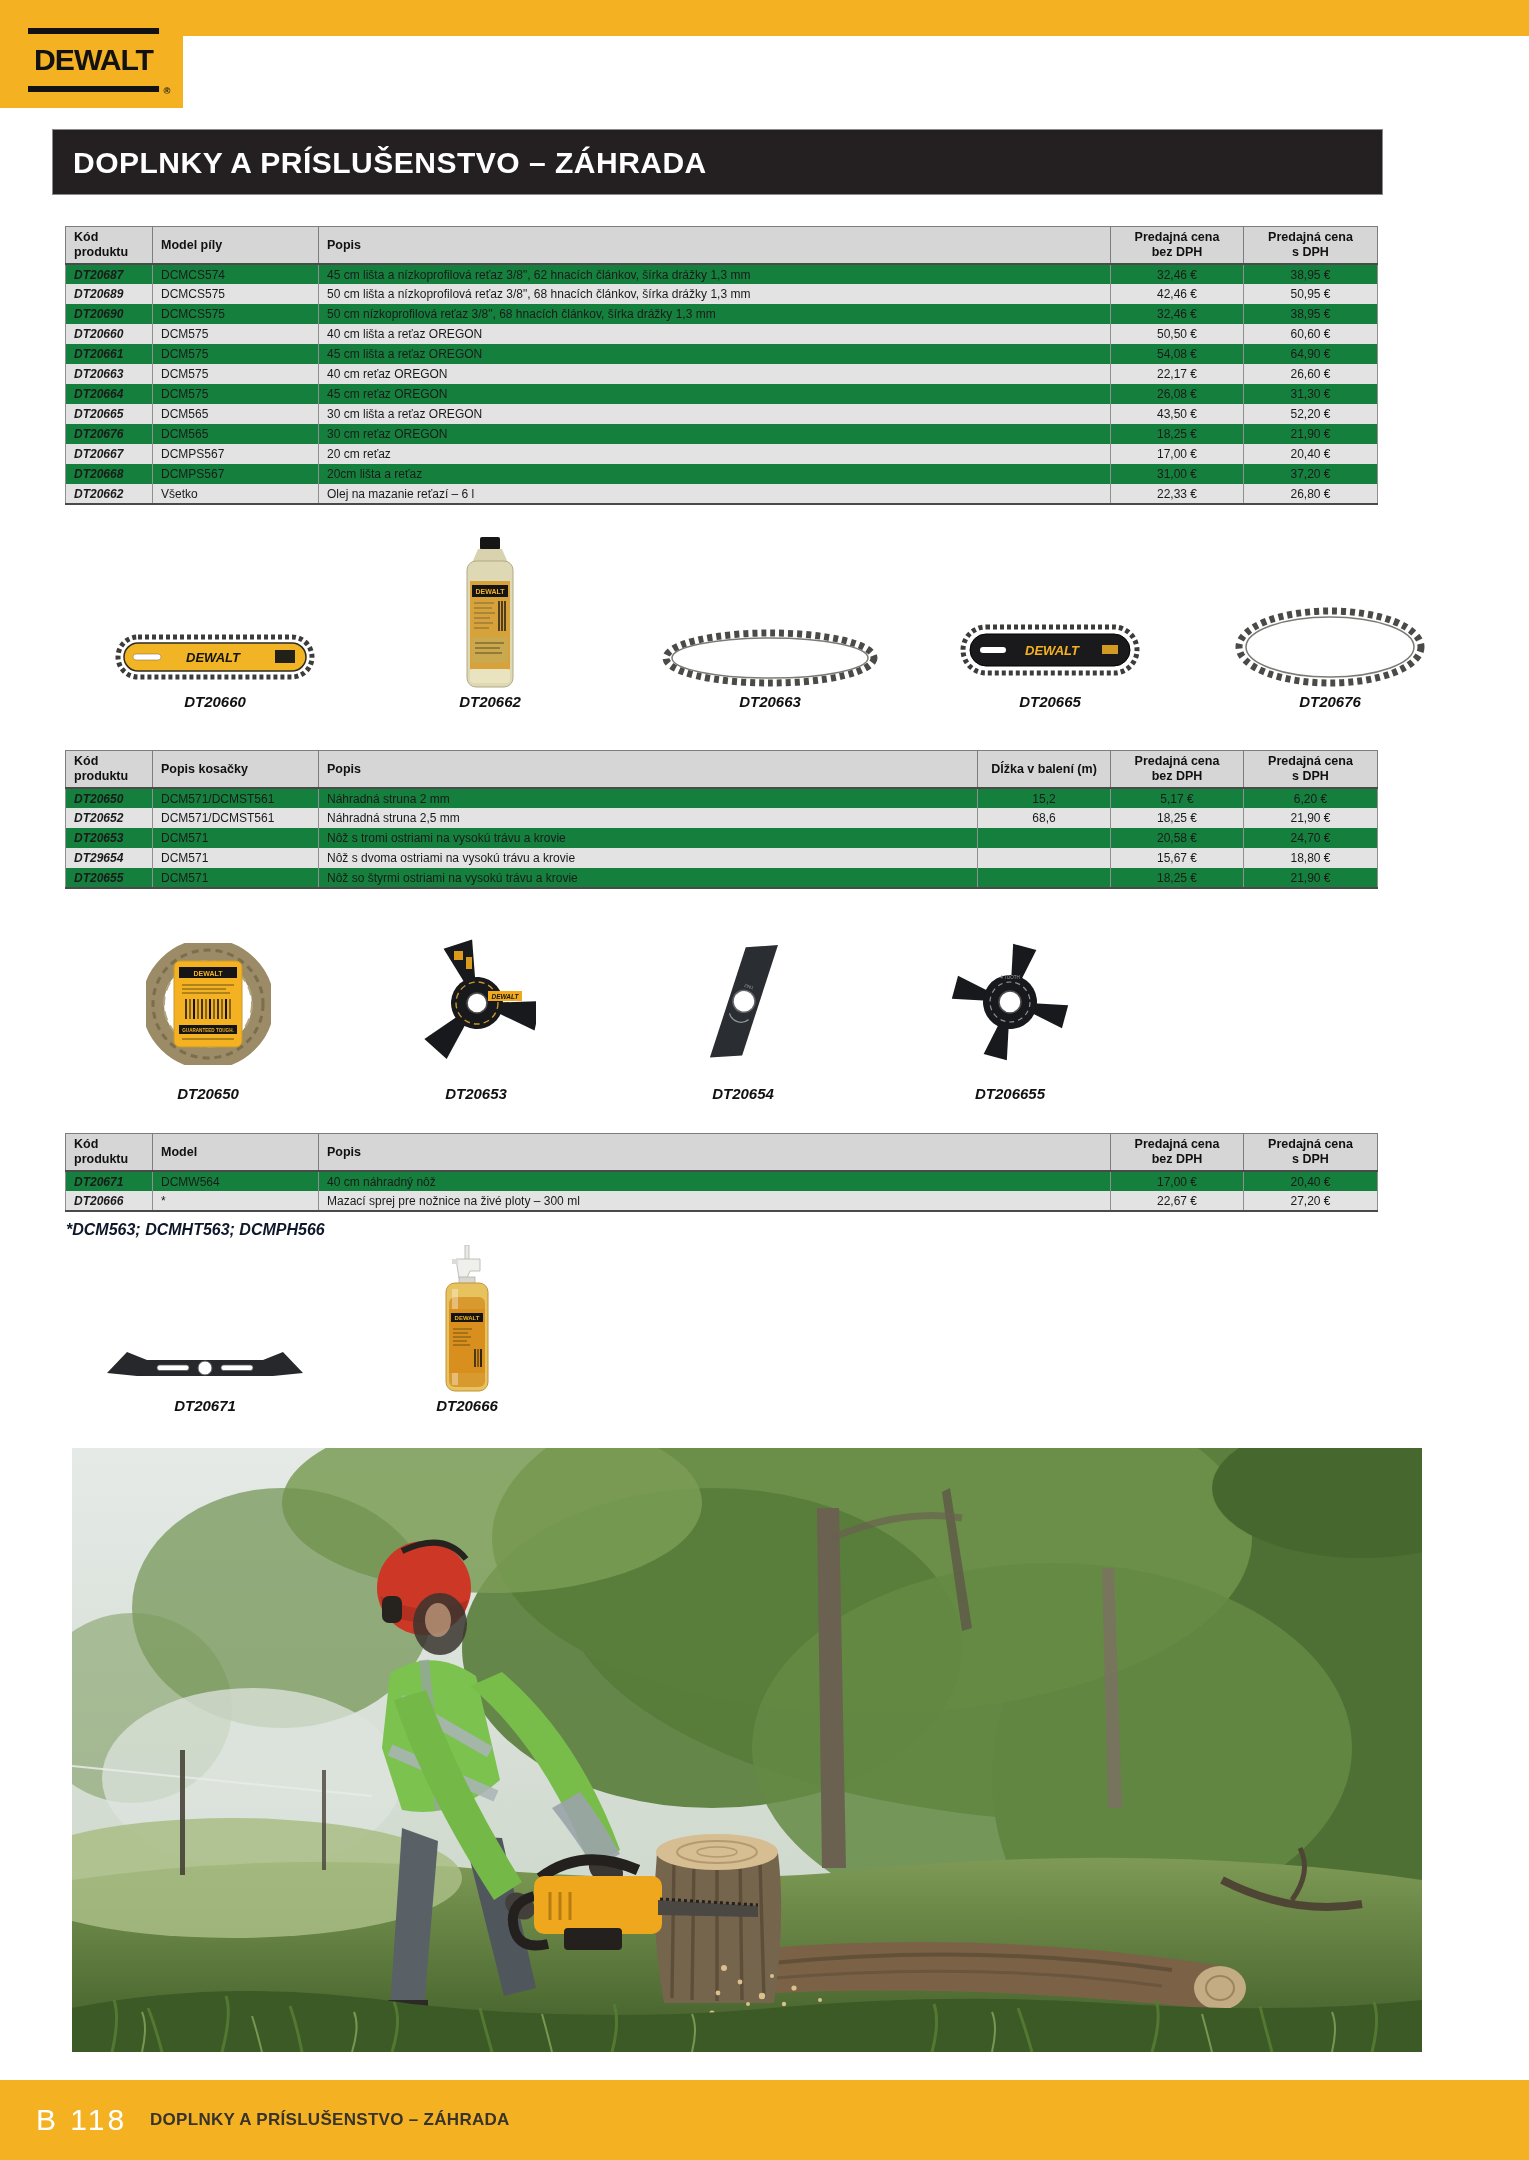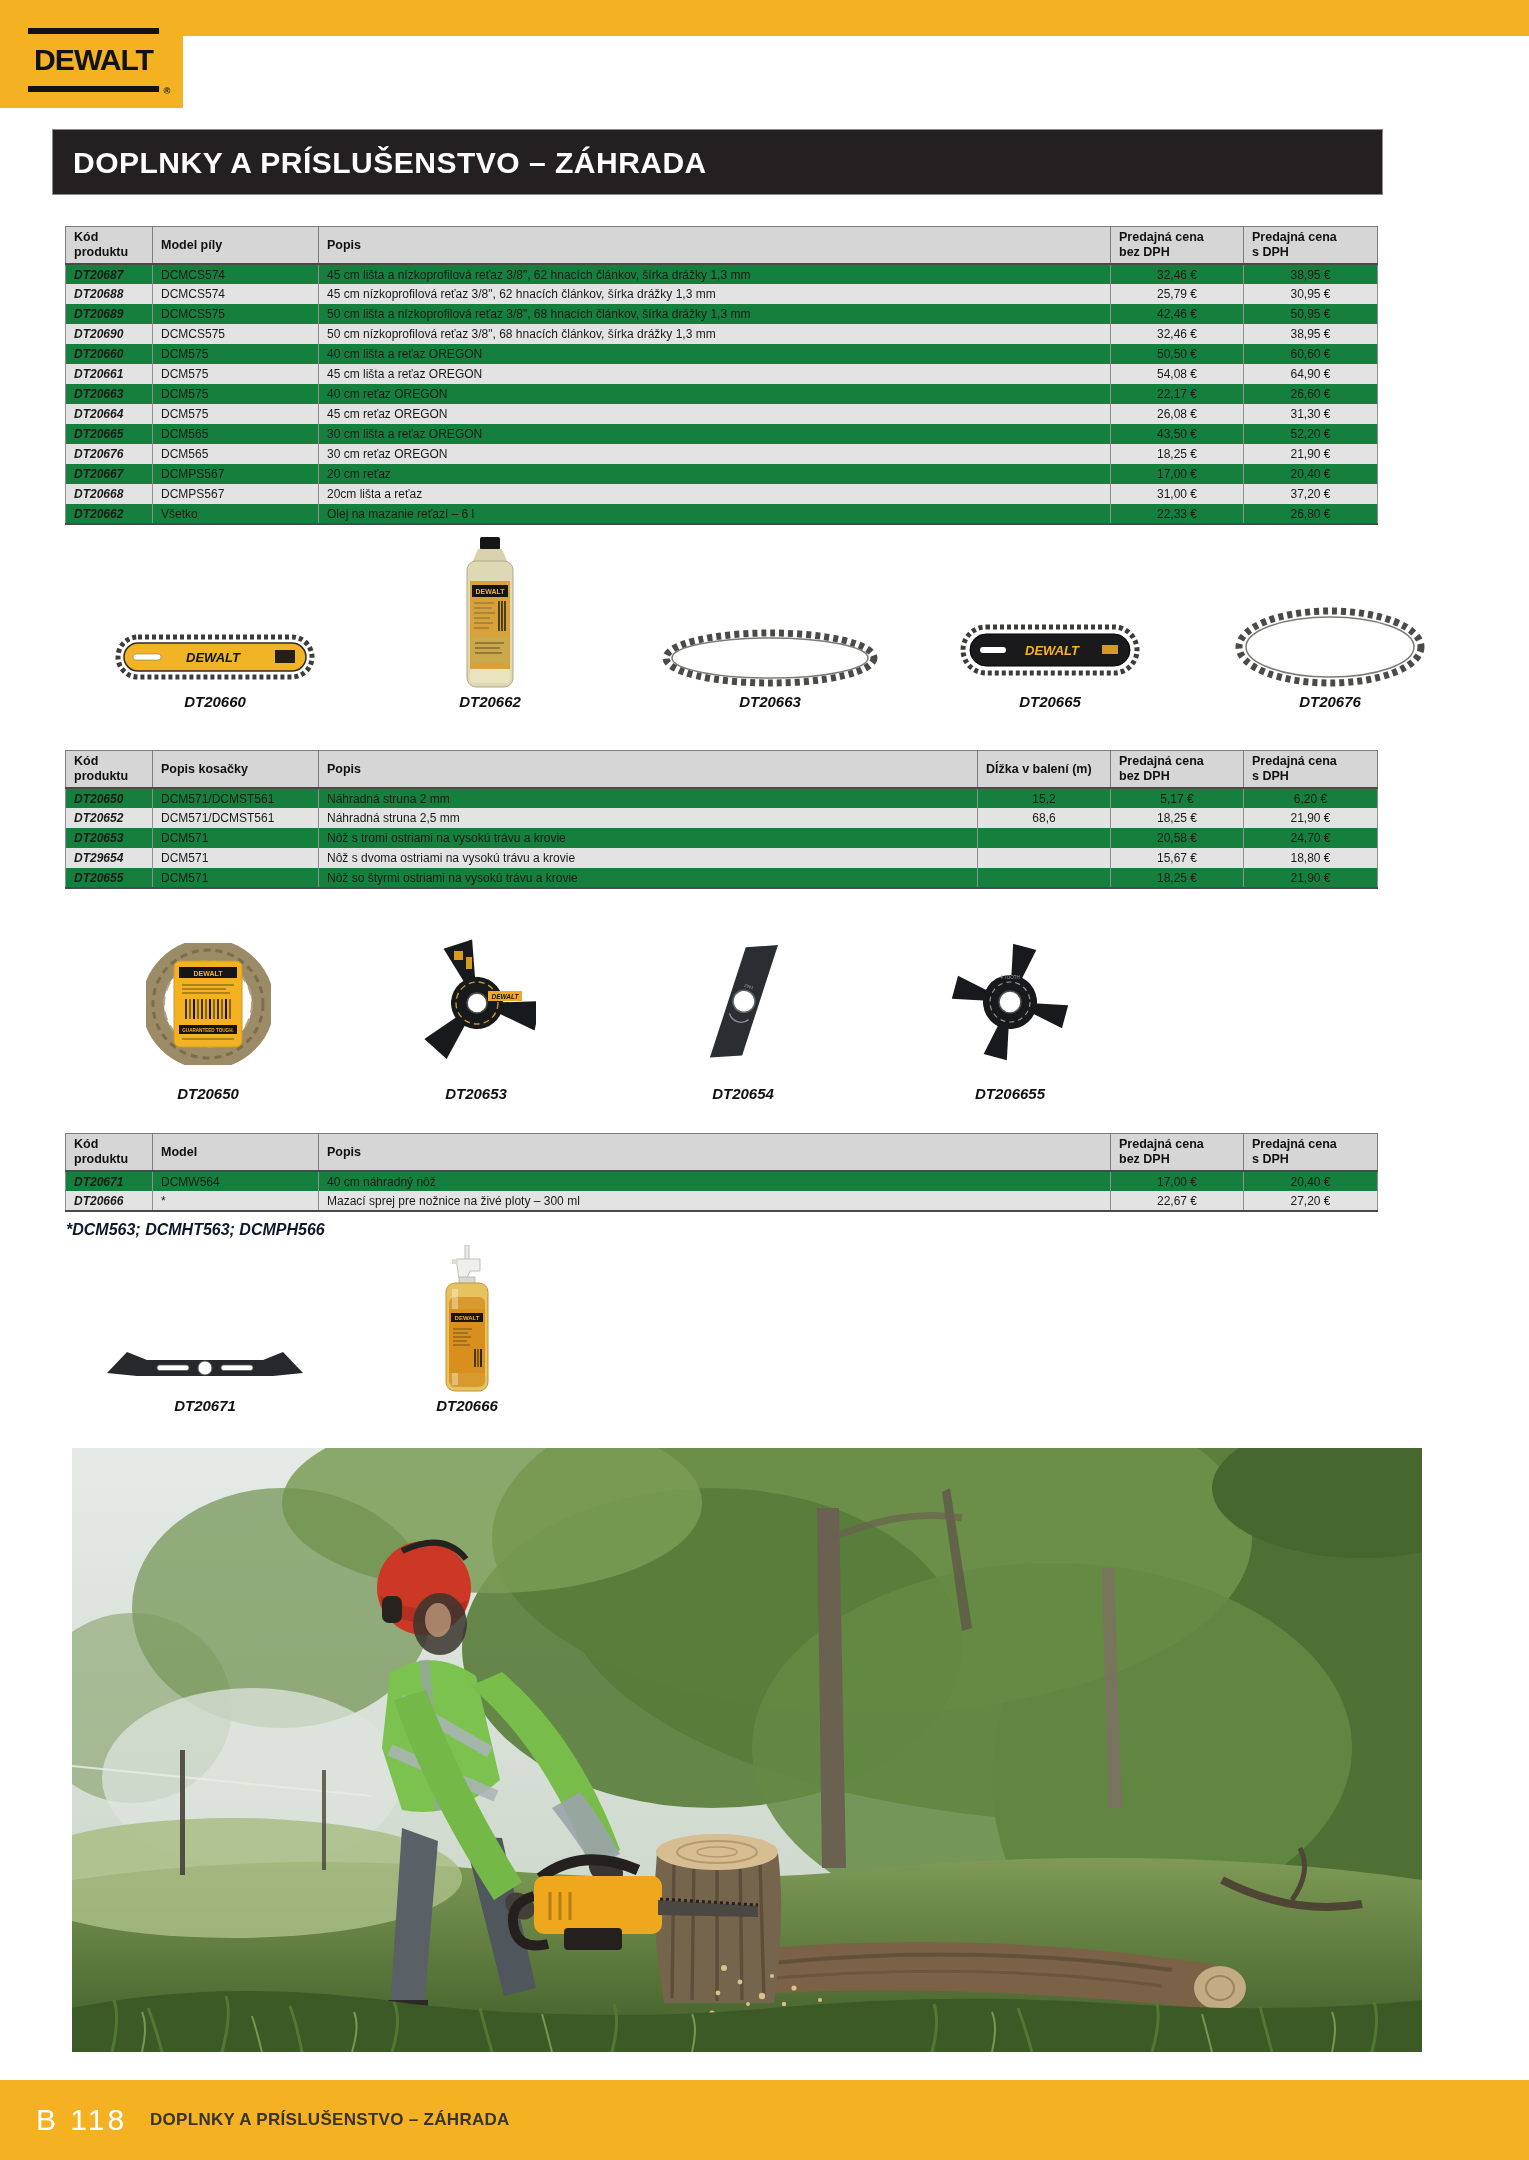--- a/index.html
+++ b/index.html
@@ -32,21 +32,21 @@
     border-collapse:collapse;table-layout:fixed;width:1312px;
     font-size:12px;border:1px solid #6e6e6e;border-bottom:2px solid #4a4a4a;
     background:#15803d;
   }
   table.ptable th{
     background:#d6d6d6;font-weight:bold;font-size:12.5px;color:#111;
     border:1px solid #7d7d7d;border-bottom:2px solid #4a4a4a;
     white-space:pre-line;text-align:left;vertical-align:middle;
     padding:3px 8px;height:32px;line-height:15px;box-sizing:border-box;
   }
-  table.ptable th.th-c{margin-left:38px;}
+  table.ptable th.th-c{text-align:center;margin-left:38px;}
   table.ptable td{
     border-left:1px solid #8f8f8f;border-right:1px solid #8f8f8f;
     padding:1px 8px;height:20px;vertical-align:middle;
     white-space:nowrap;overflow:hidden;box-sizing:border-box;
   }
   table.ptable tbody tr:nth-child(even) td{background:#e3e3e3;}
   table.ptable td:first-child{font-weight:bold;font-style:italic;}
   table.t1 td:nth-child(4),table.t1 td:nth-child(5),
   table.t3 td:nth-child(4),table.t3 td:nth-child(5),
   table.t2 td:nth-child(4),table.t2 td:nth-child(5),table.t2 td:nth-child(6){text-align:center;}
@@ -115,27 +115,20 @@
 s DPH</th>
     </tr>
   </thead>
   <tbody>
       <tr>
         <td>DT20687</td>
         <td>DCMCS574</td>
         <td>45 cm lišta a nízkoprofilová reťaz 3/8", 62 hnacích článkov, šírka drážky 1,3 mm</td>
         <td>32,46 €</td>
         <td>38,95 €</td>
-      </tr>
-      <tr>
-        <td>DT20688</td>
-        <td>DCMCS574</td>
-        <td>45 cm nízkoprofilová reťaz 3/8", 62 hnacích článkov, šírka drážky 1,3 mm</td>
-        <td>25,79 €</td>
-        <td>30,95 €</td>
       </tr>
       <tr>
         <td>DT20689</td>
         <td>DCMCS575</td>
         <td>50 cm lišta a nízkoprofilová reťaz 3/8", 68 hnacích článkov, šírka drážky 1,3 mm</td>
         <td>42,46 €</td>
         <td>50,95 €</td>
       </tr>
       <tr>
         <td>DT20690</td>

